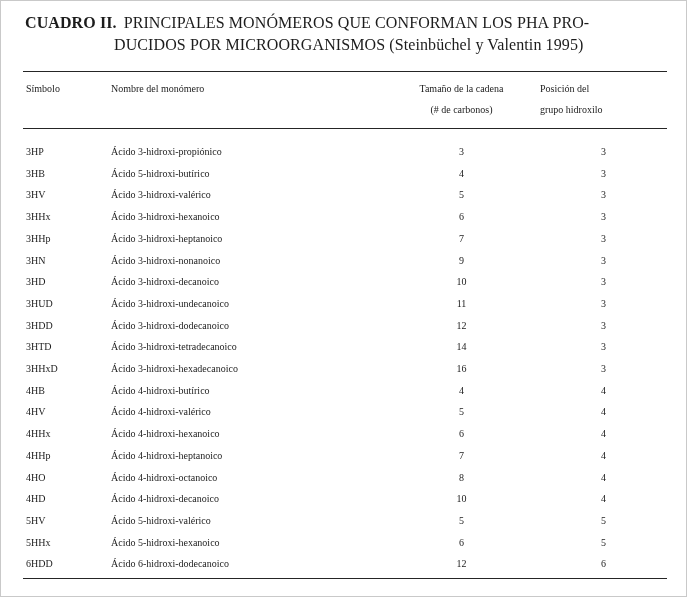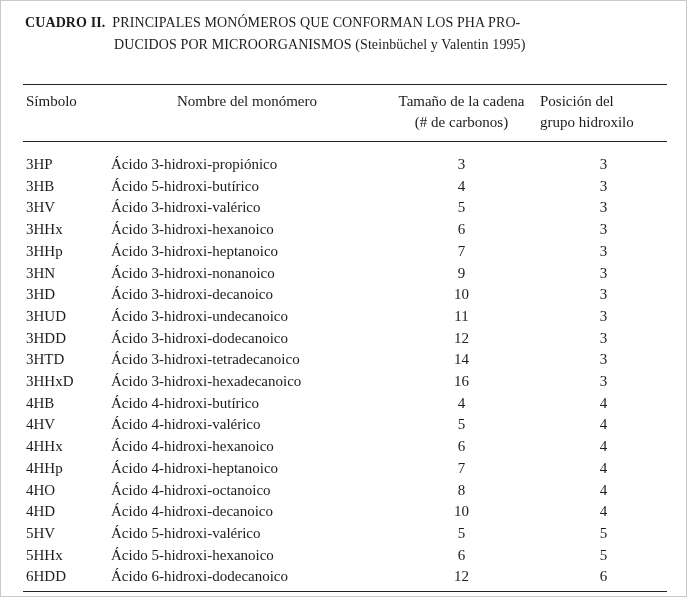--- a/index.html
+++ b/index.html
@@ -11,51 +11,51 @@
     color: #1c1c1c;
     font-family: "Liberation Serif", "DejaVu Serif", serif;
     border: 1px solid #c9c9c9;
     overflow: hidden;
   }
   .page {
     padding: 11px 21px 0 22px;
   }
   
   .caption {
-    margin: 0 0 28px 2px;
-    font-size: 14px;
+    margin: 0 0 15px 2px;
+    font-size: 16px;
     line-height: 22px;
     letter-spacing: 0.1px;
   }
   .cap-line { display: block; white-space: nowrap; }
   .cap-label { font-weight: bold; margin-right: 7px; }
   .cap-line2 { margin-left: 89px; }
   
   table.monomer {
     width: 100%;
     border-collapse: collapse;
     table-layout: fixed;
-    font-size: 15px;
+    font-size: 10px;
     border-top: 1.5px solid #252525;
     border-bottom: 1.5px solid #252525;
   }
   col.c-simbolo  { width: 88px; }
   col.c-nombre   { width: 272px; }
   col.c-tamano   { width: 157px; }
   col.c-posicion { width: 127px; }
   thead th {
     font-weight: normal;
     border-bottom: 1.5px solid #252525;
     padding: 6px 0 8px 0;
     line-height: 21px;
     white-space: pre-line;
     vertical-align: top;
   }
   th.h-simbolo  { text-align: left; padding-left: 3px; }
-  th.h-nombre   { text-align: center; }
+  th.h-nombre   { text-align: left; }
   th.h-tamano   { text-align: center; }
   th.h-posicion { text-align: left; }
   tbody td {
     padding: 0;
     line-height: 21.7px;
     white-space: nowrap;
     overflow: hidden;
   }
   tbody tr:first-child td { padding-top: 12px; }
   tbody tr:last-child td  { padding-bottom: 3px; }

